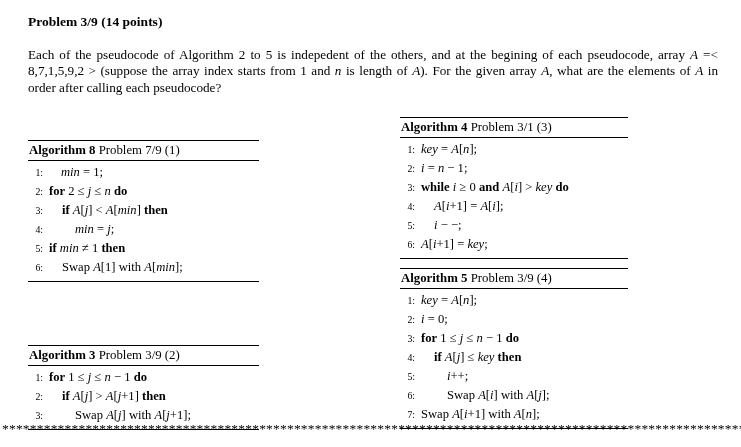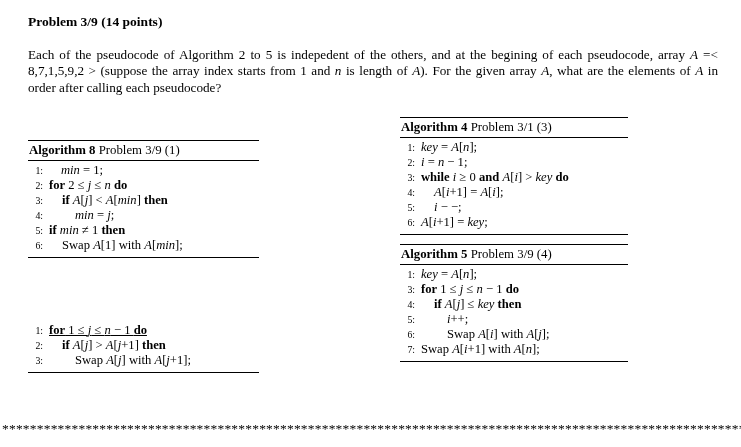--- a/index.html
+++ b/index.html
@@ -16,53 +16,54 @@
   }
   .col { position:absolute; }
   .col-left  { left:28px;  top:140px; width:231px; }
   .col-right { left:400px; top:117px; width:228px; }
   .algo { border-bottom:1.3px solid #000; background:#fff; }
   .algo-header {
     border-top:1.6px solid #000; border-bottom:1px solid #000;
     font-size:12.8px; padding:2px 1px 2px 1px; white-space:nowrap;
   }
   .algo-body { padding:2px 0 4px 0; }
-  .code-line { font-size:12.6px; line-height:14px; white-space:nowrap; }
+  .code-line { font-size:12.6px; line-height:19px; white-space:nowrap; }
   .ln { display:inline-block; width:15px; text-align:right; font-size:9.8px; margin-right:6px; }
   .gap-left { margin-top:63px; }
   .gap-right { margin-top:9px; }
   .stars {
     position:absolute; left:2px; right:0; top:421px;
     font-size:13.5px; letter-spacing:0.2px; white-space:nowrap; overflow:hidden;
   }
 </style>
 </head>
 <body>
 
 <div class="page">
 
   <div class="title">Problem 3/9 (14 points)</div>
 
   <div class="intro"><span>Each of the pseudocode of Algorithm 2 to 5 is indepedent of the others, and at the begining of each pseudocode, array </span><span style="font-style: italic;">A</span><span> =&lt; 8,7,1,5,9,2 &gt; (suppose the array index starts from 1 and </span><span style="font-style: italic;">n</span><span> is length of </span><span style="font-style: italic;">A</span><span>). For the given array </span><span style="font-style: italic;">A</span><span>, what are the elements of </span><span style="font-style: italic;">A</span><span> in order after calling each pseudocode?</span></div>
 
   <div class="col col-left">
     <div class="algo">
-        <div class="algo-header"><span style="font-weight: bold;">Algorithm 8</span><span> Problem 3/9 (1)</span></div>
+        <div class="algo-header"><span style="font-weight: bold;">Algorithm 8</span><span> Problem 7/9 (1)</span></div>
         <div class="algo-body">
           <div class="code-line"><span class="ln">1:</span><span class="code" style="padding-left: 0px; margin-left: 12px;"><span style="font-style: italic;">min</span><span> = 1;</span></span></div>
           <div class="code-line"><span class="ln">2:</span><span class="code" style="padding-left: 0px;"><span style="font-weight: bold;">for</span><span> 2 ≤ </span><span style="font-style: italic;">j</span><span> ≤ </span><span style="font-style: italic;">n</span><span> </span><span style="font-weight: bold;">do</span></span></div>
           <div class="code-line"><span class="ln">3:</span><span class="code" style="padding-left: 13px;"><span style="font-weight: bold;">if</span><span> </span><span style="font-style: italic;">A</span><span>[</span><span style="font-style: italic;">j</span><span>] &lt; </span><span style="font-style: italic;">A</span><span>[</span><span style="font-style: italic;">min</span><span>] </span><span style="font-weight: bold;">then</span></span></div>
           <div class="code-line"><span class="ln">4:</span><span class="code" style="padding-left: 26px;"><span style="font-style: italic;">min</span><span> = </span><span style="font-style: italic;">j</span><span>;</span></span></div>
           <div class="code-line"><span class="ln">5:</span><span class="code" style="padding-left: 0px;"><span style="font-weight: bold;">if</span><span> </span><span style="font-style: italic;">min</span><span> ≠ 1 </span><span style="font-weight: bold;">then</span></span></div>
           <div class="code-line"><span class="ln">6:</span><span class="code" style="padding-left: 13px;"><span>Swap </span><span style="font-style: italic;">A</span><span>[1] with </span><span style="font-style: italic;">A</span><span>[</span><span style="font-style: italic;">min</span><span>];</span></span></div>
         </div>
       </div>
     <div class="algo gap-left">
+        <div class="algo-header"><span style="font-weight: bold;">Algorithm 3</span><span> Problem 3/9 (2)</span></div>
         <div class="algo-body">
-          <div class="code-line"><span class="ln">1:</span><span class="code" style="padding-left: 0px; text-decoration: underline;"><span style="font-weight: bold;">for</span><span> 1 ≤ </span><span style="font-style: italic;">j</span><span> ≤ </span><span style="font-style: italic;">n</span><span> − 1 </span><span style="font-weight: bold;">do</span></span></div>
+          <div class="code-line"><span class="ln">1:</span><span class="code" style="padding-left: 0px;"><span style="font-weight: bold;">for</span><span> 1 ≤ </span><span style="font-style: italic;">j</span><span> ≤ </span><span style="font-style: italic;">n</span><span> − 1 </span><span style="font-weight: bold;">do</span></span></div>
           <div class="code-line"><span class="ln">2:</span><span class="code" style="padding-left: 13px;"><span style="font-weight: bold;">if</span><span> </span><span style="font-style: italic;">A</span><span>[</span><span style="font-style: italic;">j</span><span>] &gt; </span><span style="font-style: italic;">A</span><span>[</span><span style="font-style: italic;">j</span><span>+1] </span><span style="font-weight: bold;">then</span></span></div>
           <div class="code-line"><span class="ln">3:</span><span class="code" style="padding-left: 26px;"><span>Swap </span><span style="font-style: italic;">A</span><span>[</span><span style="font-style: italic;">j</span><span>] with </span><span style="font-style: italic;">A</span><span>[</span><span style="font-style: italic;">j</span><span>+1];</span></span></div>
         </div>
       </div>
   </div>
 
   <div class="col col-right">
     <div class="algo">
         <div class="algo-header"><span style="font-weight: bold;">Algorithm 4</span><span> Problem 3/1 (3)</span></div>
         <div class="algo-body">
@@ -71,20 +72,21 @@
           <div class="code-line"><span class="ln">3:</span><span class="code" style="padding-left: 0px;"><span style="font-weight: bold;">while</span><span> </span><span style="font-style: italic;">i</span><span> ≥ 0 </span><span style="font-weight: bold;">and</span><span> </span><span style="font-style: italic;">A</span><span>[</span><span style="font-style: italic;">i</span><span>] &gt; </span><span style="font-style: italic;">key</span><span> </span><span style="font-weight: bold;">do</span></span></div>
           <div class="code-line"><span class="ln">4:</span><span class="code" style="padding-left: 13px;"><span style="font-style: italic;">A</span><span>[</span><span style="font-style: italic;">i</span><span>+1] = </span><span style="font-style: italic;">A</span><span>[</span><span style="font-style: italic;">i</span><span>];</span></span></div>
           <div class="code-line"><span class="ln">5:</span><span class="code" style="padding-left: 13px;"><span style="font-style: italic;">i</span><span> − −;</span></span></div>
           <div class="code-line"><span class="ln">6:</span><span class="code" style="padding-left: 0px;"><span style="font-style: italic;">A</span><span>[</span><span style="font-style: italic;">i</span><span>+1] = </span><span style="font-style: italic;">key</span><span>;</span></span></div>
         </div>
       </div>
     <div class="algo gap-right">
         <div class="algo-header"><span style="font-weight: bold;">Algorithm 5</span><span> Problem 3/9 (4)</span></div>
         <div class="algo-body">
           <div class="code-line"><span class="ln">1:</span><span class="code" style="padding-left: 0px; margin-top: 47px;"><span style="font-style: italic;">key</span><span> = </span><span style="font-style: italic;">A</span><span>[</span><span style="font-style: italic;">n</span><span>];</span></span></div>
+          <div class="code-line"><span class="ln">2:</span><span class="code" style="padding-left: 0px;"><span style="font-style: italic;">i</span><span> = 0;</span></span></div>
           <div class="code-line"><span class="ln">3:</span><span class="code" style="padding-left: 0px;"><span style="font-weight: bold;">for</span><span> 1 ≤ </span><span style="font-style: italic;">j</span><span> ≤ </span><span style="font-style: italic;">n</span><span> − 1 </span><span style="font-weight: bold;">do</span></span></div>
           <div class="code-line"><span class="ln">4:</span><span class="code" style="padding-left: 13px;"><span style="font-weight: bold;">if</span><span> </span><span style="font-style: italic;">A</span><span>[</span><span style="font-style: italic;">j</span><span>] ≤ </span><span style="font-style: italic;">key</span><span> </span><span style="font-weight: bold;">then</span></span></div>
           <div class="code-line"><span class="ln">5:</span><span class="code" style="padding-left: 26px;"><span style="font-style: italic;">i</span><span>++;</span></span></div>
           <div class="code-line"><span class="ln">6:</span><span class="code" style="padding-left: 26px;"><span>Swap </span><span style="font-style: italic;">A</span><span>[</span><span style="font-style: italic;">i</span><span>] with </span><span style="font-style: italic;">A</span><span>[</span><span style="font-style: italic;">j</span><span>];</span></span></div>
           <div class="code-line"><span class="ln">7:</span><span class="code" style="padding-left: 0px;"><span>Swap </span><span style="font-style: italic;">A</span><span>[</span><span style="font-style: italic;">i</span><span>+1] with </span><span style="font-style: italic;">A</span><span>[</span><span style="font-style: italic;">n</span><span>];</span></span></div>
         </div>
       </div>
   </div>
 
   <div class="stars">**********************************************************************************************************************************</div>

